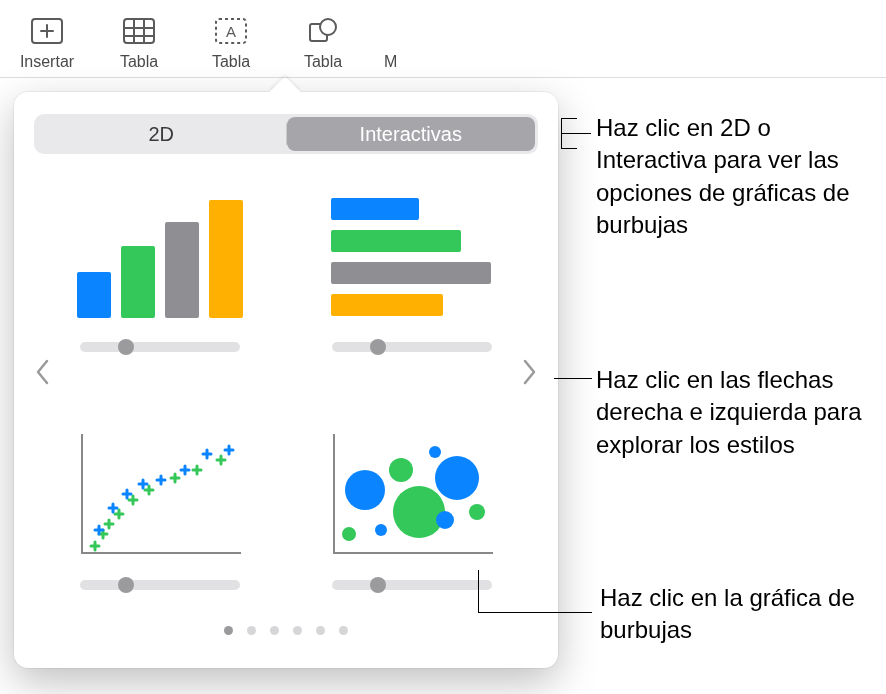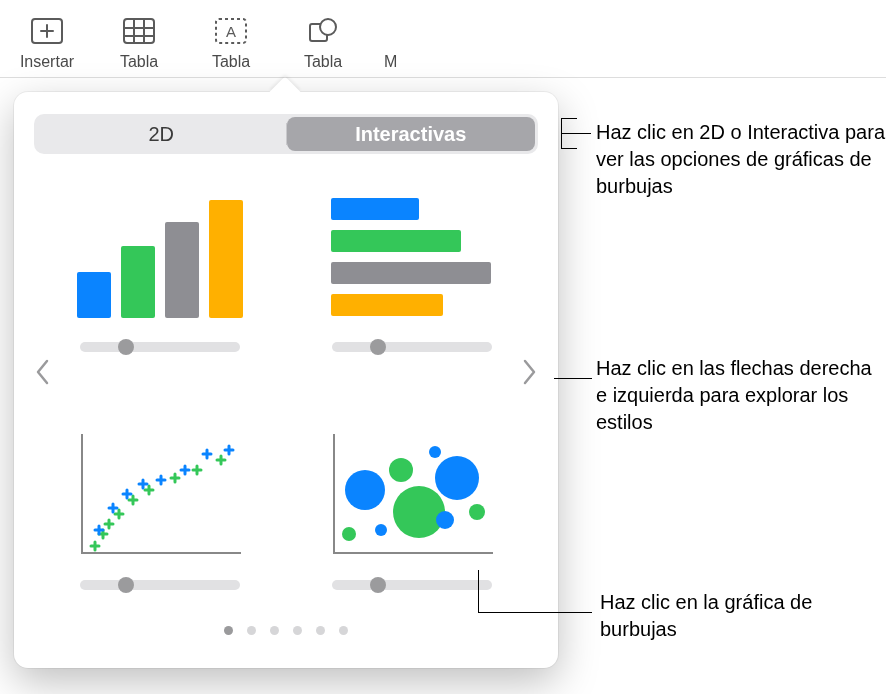--- a/index.html
+++ b/index.html
@@ -84,21 +84,21 @@
     display:flex; align-items:center; justify-content:center;
     font-size: 20px;
     color: #3a3a3a;
     border-radius: 8px;
     cursor:pointer;
     position:relative;
   }
   .seg-item.selected {
     background: #a6a6aa;
     color: #fff;
-    font-weight: 700;
+    font-weight: 400;
   }
   .seg-sep {
     width:1px;
     background:#c9c9cc;
     margin: 6px 0;
   }
 
   
   .grid-wrap {
     position: relative;
@@ -168,24 +168,23 @@
   }
 
   
   .dots { display:flex; gap:14px; justify-content:center; margin-top:4px; }
   .dot { width:9px; height:9px; border-radius:50%; background:#d6d6d8; }
   .dot.active { background:#9a9a9c; }
 
   
   .callout {
     position:absolute;
-    font-size: 20px;
+    font-size: 24px;
     line-height: 1.35;
     color:#000;
-    margin-top:7px;
   }
   .lead-line { position:absolute; background:#000; height:1px; }
   .tick { position:absolute; background:#000; }
 </style>
 </head>
 <body>
 
 <div class="toolbar">
   <div class="tool-item">
     <div class="tool-icon">
@@ -358,14 +357,14 @@
 <div class="tick" style="left:561px; top:118px; width:16px; height:1px;"></div>
 <div class="tick" style="left:561px; top:148px; width:16px; height:1px;"></div>
 <div class="lead-line" style="left:561px; top:133px; width:30px;"></div>
 
 <div class="lead-line" style="left:554px; top:378px; width:38px;"></div>
 
 <div class="lead-line" style="left:478px; top:570px; width:1px; height:42px; background:#000;"></div>
 <div class="lead-line" style="left:478px; top:612px; width:114px;"></div>
 
 <div class="callout" style="left:596px; top:112px; width:290px;">Haz clic en 2D o Interactiva para ver las opciones de gráficas de burbujas</div>
-<div class="callout" style="left:596px; top:348px; width:280px;">Haz clic en las flechas derecha e izquierda para explorar los estilos</div>
+<div class="callout" style="left:596px; top:364px; width:280px;">Haz clic en las flechas derecha e izquierda para explorar los estilos</div>
 <div class="callout" style="left:600px; top:582px; width:290px;">Haz clic en la gráfica de burbujas</div>
 
 </body></html>

